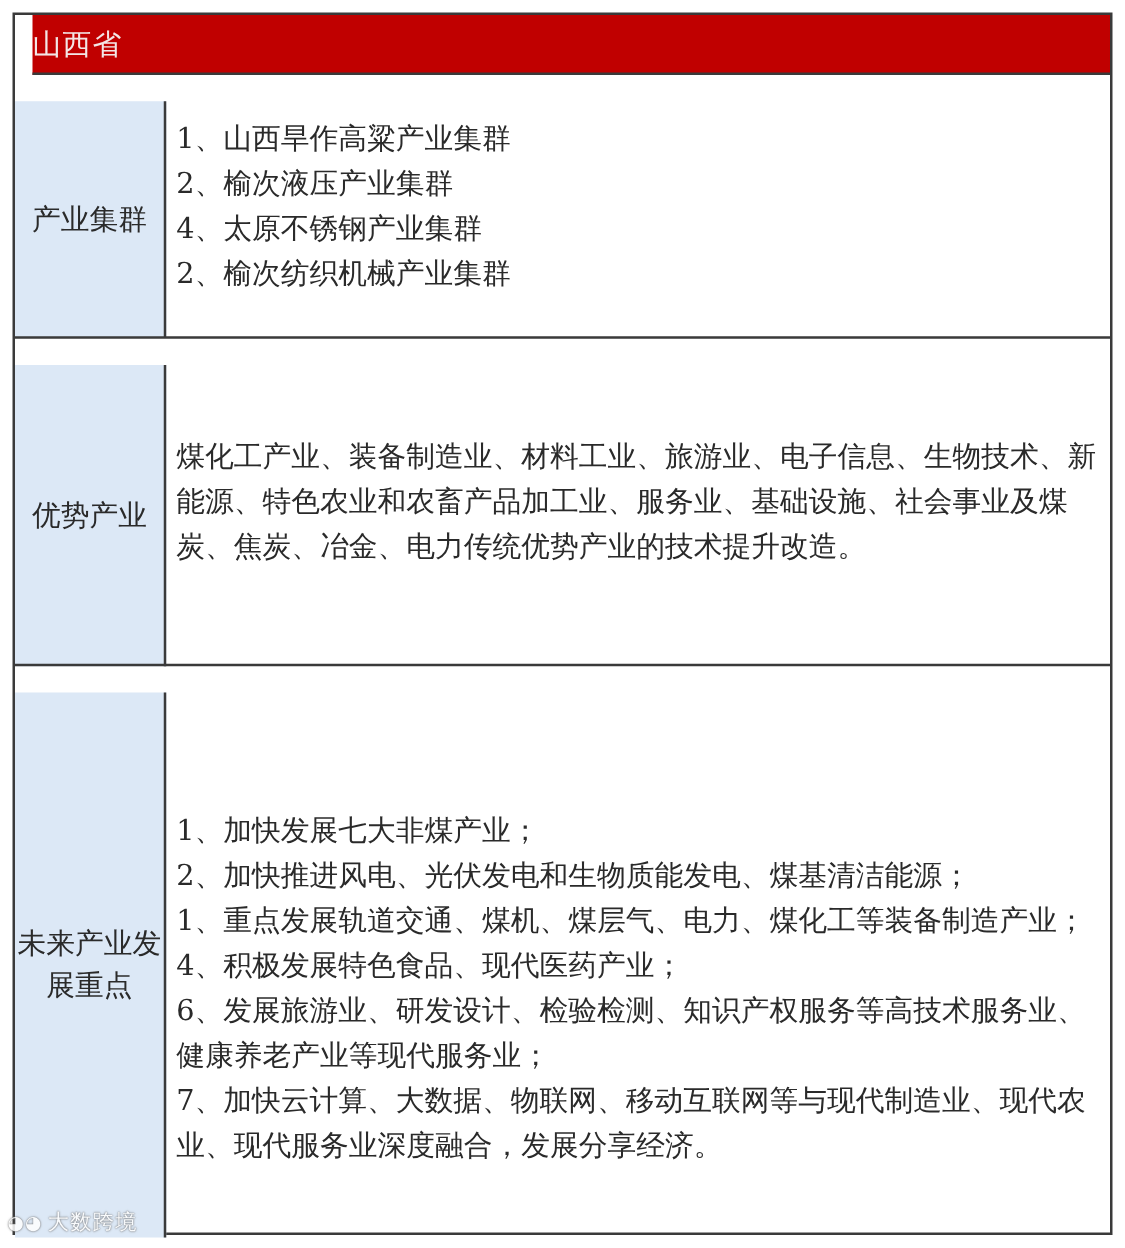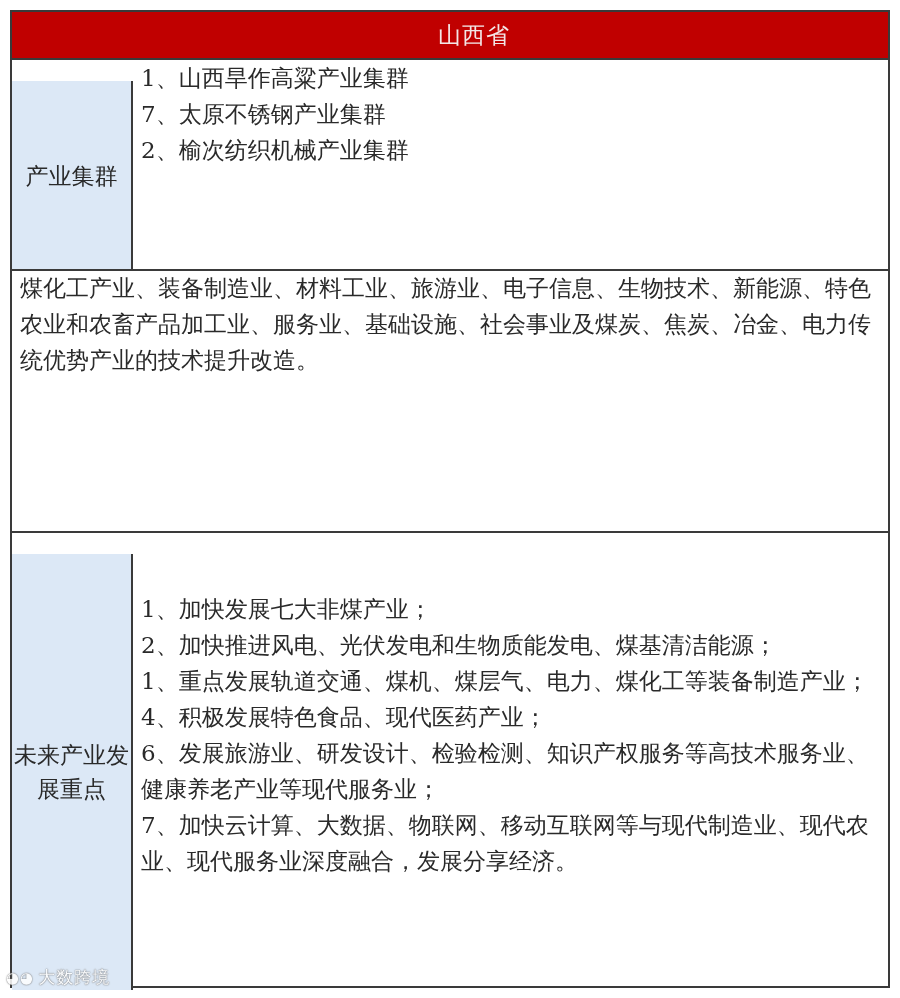--- a/index.html
+++ b/index.html
@@ -3,39 +3,39 @@
   <meta charset="utf-8">
   <style>
     html, body { margin: 0; padding: 0; background: #ffffff; }
     body { width: 900px; height: 998px; position: relative; overflow: hidden;
       font-family: "DejaVu Serif", "Liberation Serif", serif; color: #2a2a2a; }
     .table {
       position: absolute; left: 10px; top: 10px; width: 880px; height: 978px;
       border: 2px solid #3a3a3a; box-sizing: border-box; background: #fff;
     }
     .header {
-      position: absolute; left: 0; top: 0; right: 0; height: 46px;
+      position: absolute; left: 14px; top: 0; right: 0; height: 46px;
       background: #c00000; border-bottom: 2px solid #3a3a3a;
-      display: flex; align-items: center; justify-content: center; padding-left: 48px;
+      display: flex; align-items: center; justify-content: flex-start;
     }
     .header-title { color: #f3e6e6; font-size: 23px; letter-spacing: 1px;
       font-family: "DejaVu Sans", "Liberation Sans", sans-serif; }
     .row { position: absolute; left: 0; right: 0; display: flex; }
     .row + .row, .row.r2, .row.r3 { border-top: 2px solid #3a3a3a; }
     .r1 { top: 48px; height: 210px; }
     .r2 { top: 257px; height: 262px; }
     .r3 { top: 519px; height: 457px; }
     .label {
       width: 121px; background: #dce8f6; border-right: 2px solid #3a3a3a;
       display: flex; align-items: center; justify-content: center;
       font-size: 23px; line-height: 34px; text-align: center; color: #2a2a2a;
       box-sizing: border-box; padding: 0 2px; margin-top: 21px;
     }
     .content {
-      flex: 1; display: flex; flex-direction: column; 
+      flex: 1; display: flex; flex-direction: column; justify-content: center;
       padding-left: 8px; padding-right: 6px; font-size: 23px; color: #2a2a2a; border-radius: 15px;
     }
     .r1 .content { line-height: 36px; }
     .r2 .content { line-height: 36px; font-family: Liberation Serif, serif; }
     .r3 .content { line-height: 36px; padding-top: 10px; margin-top: 48px; }
     .item { white-space: normal; }
     .watermark {
       position: absolute; left: 6px; top: 966px; font-size: 17px;
       color: #ffffff; opacity: 0.85; letter-spacing: 1px;
       font-family: "DejaVu Sans", "Liberation Sans", sans-serif;
@@ -49,26 +49,28 @@
 
 <div class="table">
   <div class="header">
     <span class="header-title">山西省</span>
   </div>
 
   <div class="row r1">
     <div class="label">产业集群</div>
     <div class="content">
       <div class="item">1、山西旱作高粱产业集群</div>
-      <div class="item">7、太原不锈钢产业集群</div>
+      <div class="item">2、榆次液压产业集群</div>
+      <div class="item">4、太原不锈钢产业集群</div>
       <div class="item">2、榆次纺织机械产业集群</div>
     </div>
   </div>
 
   <div class="row r2">
+    <div class="label">优势产业</div>
     <div class="content">
       <div class="item">煤化工产业、装备制造业、材料工业、旅游业、电子信息、生物技术、新能源、特色农业和农畜产品加工业、服务业、基础设施、社会事业及煤炭、焦炭、冶金、电力传统优势产业的技术提升改造。</div>
     </div>
   </div>
 
   <div class="row r3">
     <div class="label">未来产业发展重点</div>
     <div class="content">
       <div class="item">1、加快发展七大非煤产业；</div>
       <div class="item">2、加快推进风电、光伏发电和生物质能发电、煤基清洁能源；</div>

